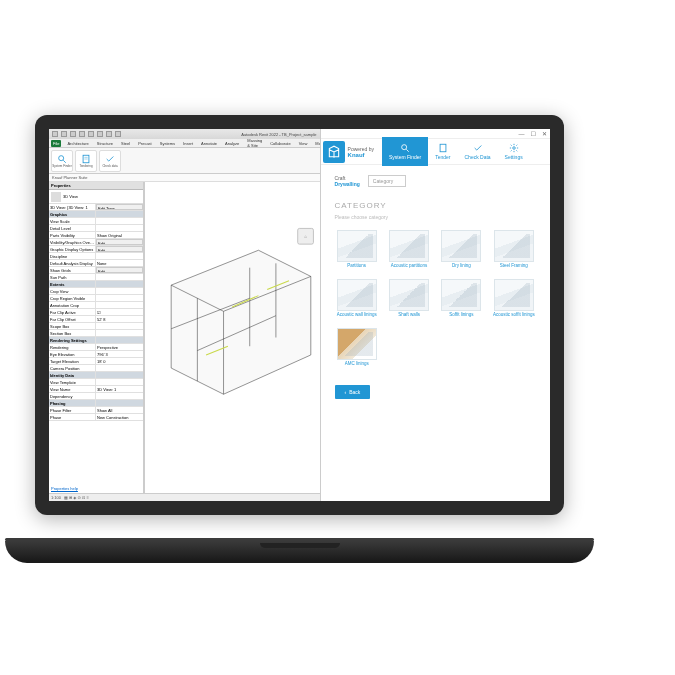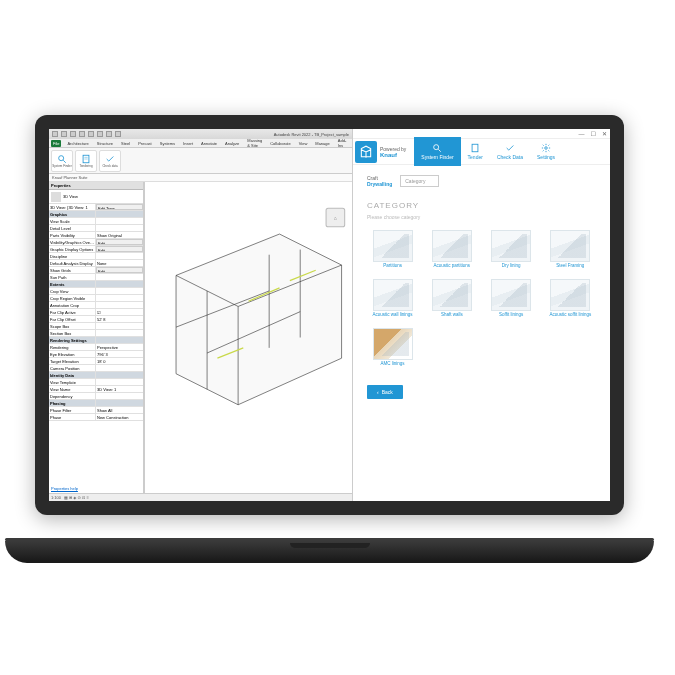--- a/index.html
+++ b/index.html
@@ -1,17 +1,17 @@
 <!DOCTYPE html>
 <html><head>
 <meta charset="utf-8">
 <style>
 *{box-sizing:border-box;margin:0;padding:0;font-family:"Segoe UI",Arial,sans-serif}
 body{background:#fff;width:675px;height:675px;position:relative;overflow:hidden}
-.laptop{position:absolute;left:35px;top:115px;width:589px;height:430px}
+.laptop{position:absolute;left:35px;top:115px;width:529px;height:430px}
 .bezel{width:100%;height:400px;background:#2a2a2a;border-radius:12px;padding:14px;box-shadow:0 4px 20px rgba(0,0,0,.3)}
 .screen{width:100%;height:100%;background:#f0f0f0;position:relative;overflow:hidden;font-size:5px}
 .base{position:absolute;bottom:-18px;left:-30px;right:-30px;height:22px;background:linear-gradient(180deg,#3a3a3a 0%,#1a1a1a 90%);border-radius:0 0 30px 30px}
 .base::before{content:"";position:absolute;left:calc(50% - 40px);top:2px;width:80px;height:5px;background:#222;border-radius:0 0 8px 8px}
 .base::after{content:"";position:absolute;left:0;right:0;top:-3px;height:3px;background:#3a3a3a;border-radius:2px}
 
 
 .revit{position:absolute;left:0;top:0;width:54%;height:100%;background:#fff;display:flex;flex-direction:column}
 .titlebar{height:10px;background:linear-gradient(#e8e8e8,#d8d8d8);display:flex;align-items:center;padding:0 3px;color:#444;font-size:4px}
 .qat{display:flex;gap:3px;margin-right:auto}

